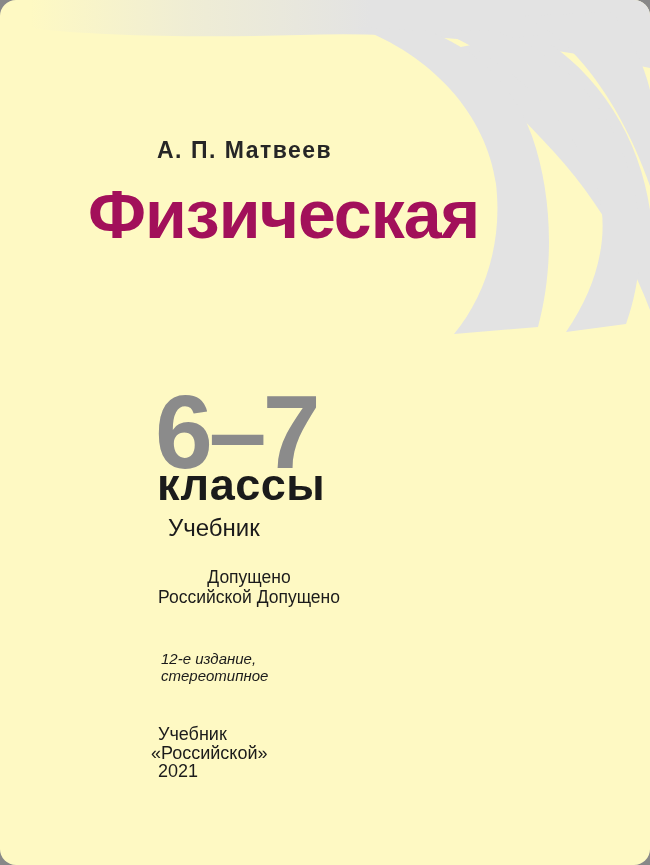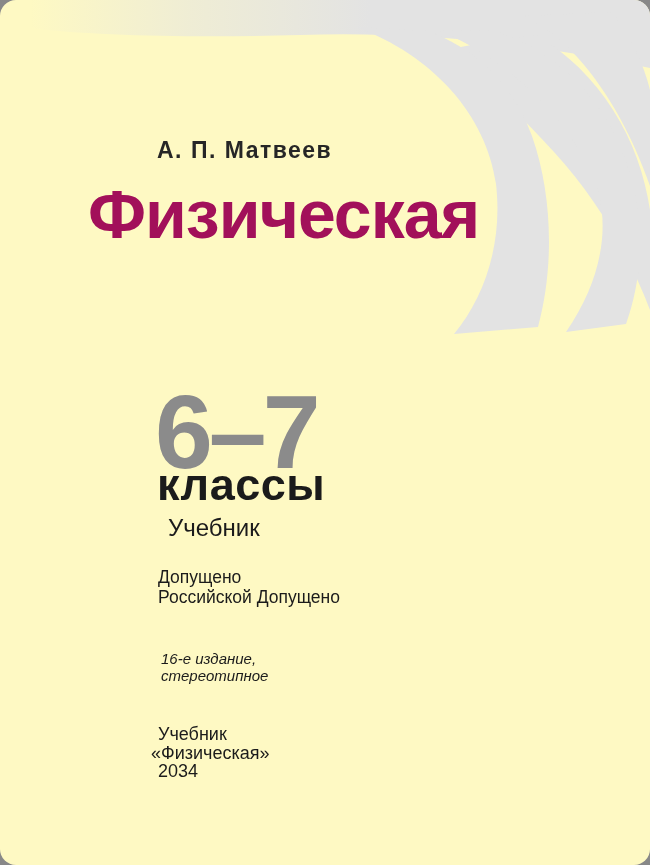--- a/index.html
+++ b/index.html
@@ -32,21 +32,21 @@
   .grades-label{
     left:157px;top:459px;
     font-size:45px;font-weight:bold;letter-spacing:0.5px;color:#1b1b1b;text-align:center;
   }
   .book-type{
     left:158px;top:514px;
     font-size:24px;color:#1b1b1b;margin-left:10px;
   }
   .approval{
     left:158px;top:568px;
-    font-size:17.5px;line-height:19.5px;color:#1b1b1b;
+    font-size:17.5px;line-height:19.5px;color:#1b1b1b;text-align:center;
   }
   .edition{
     left:161px;top:650px;
     font-size:15px;line-height:17px;font-style:italic;color:#1b1b1b;
   }
   .imprint{
     left:158px;top:725px;
     font-size:18px;line-height:18.5px;color:#1b1b1b;
   }
   .imprint .hang{margin-left:-7px;}
@@ -92,23 +92,23 @@
   <div class="txt grades-label">классы</div>
 
   <div class="txt book-type">Учебник</div>
 
   <div class="txt approval">
     <div>Допущено</div>
     <div>Российской Допущено</div>
   </div>
 
   <div class="txt edition">
-    <div>16-е издание,</div>
+    <div>12-е издание,</div>
     <div>стереотипное</div>
   </div>
 
   <div class="txt imprint">
     <div>Учебник</div>
-    <div class="hang">«Физическая»</div>
-    <div>2034</div>
+    <div class="hang">«Российской»</div>
+    <div>2021</div>
   </div>
 
 </div>
 
 </body></html>

